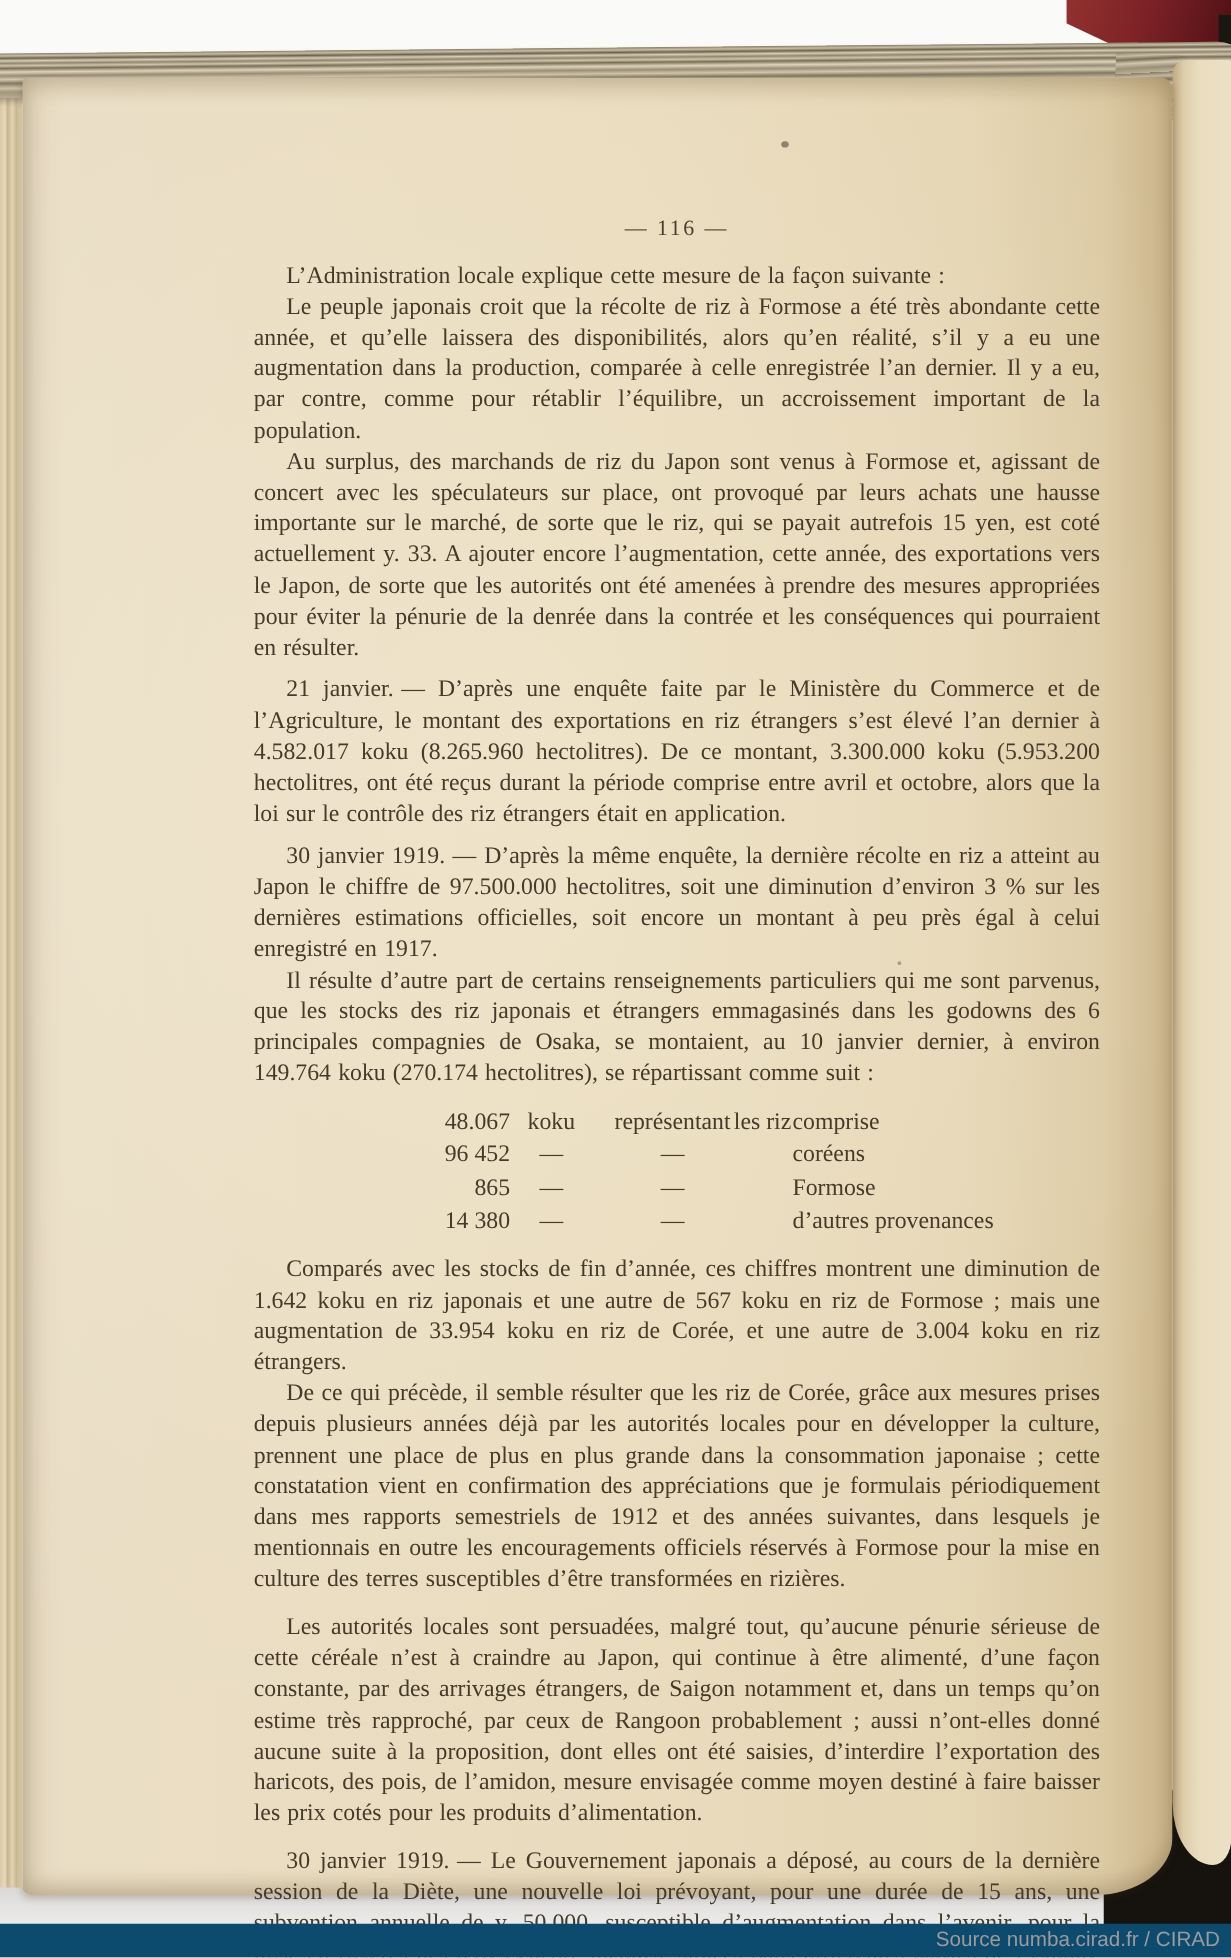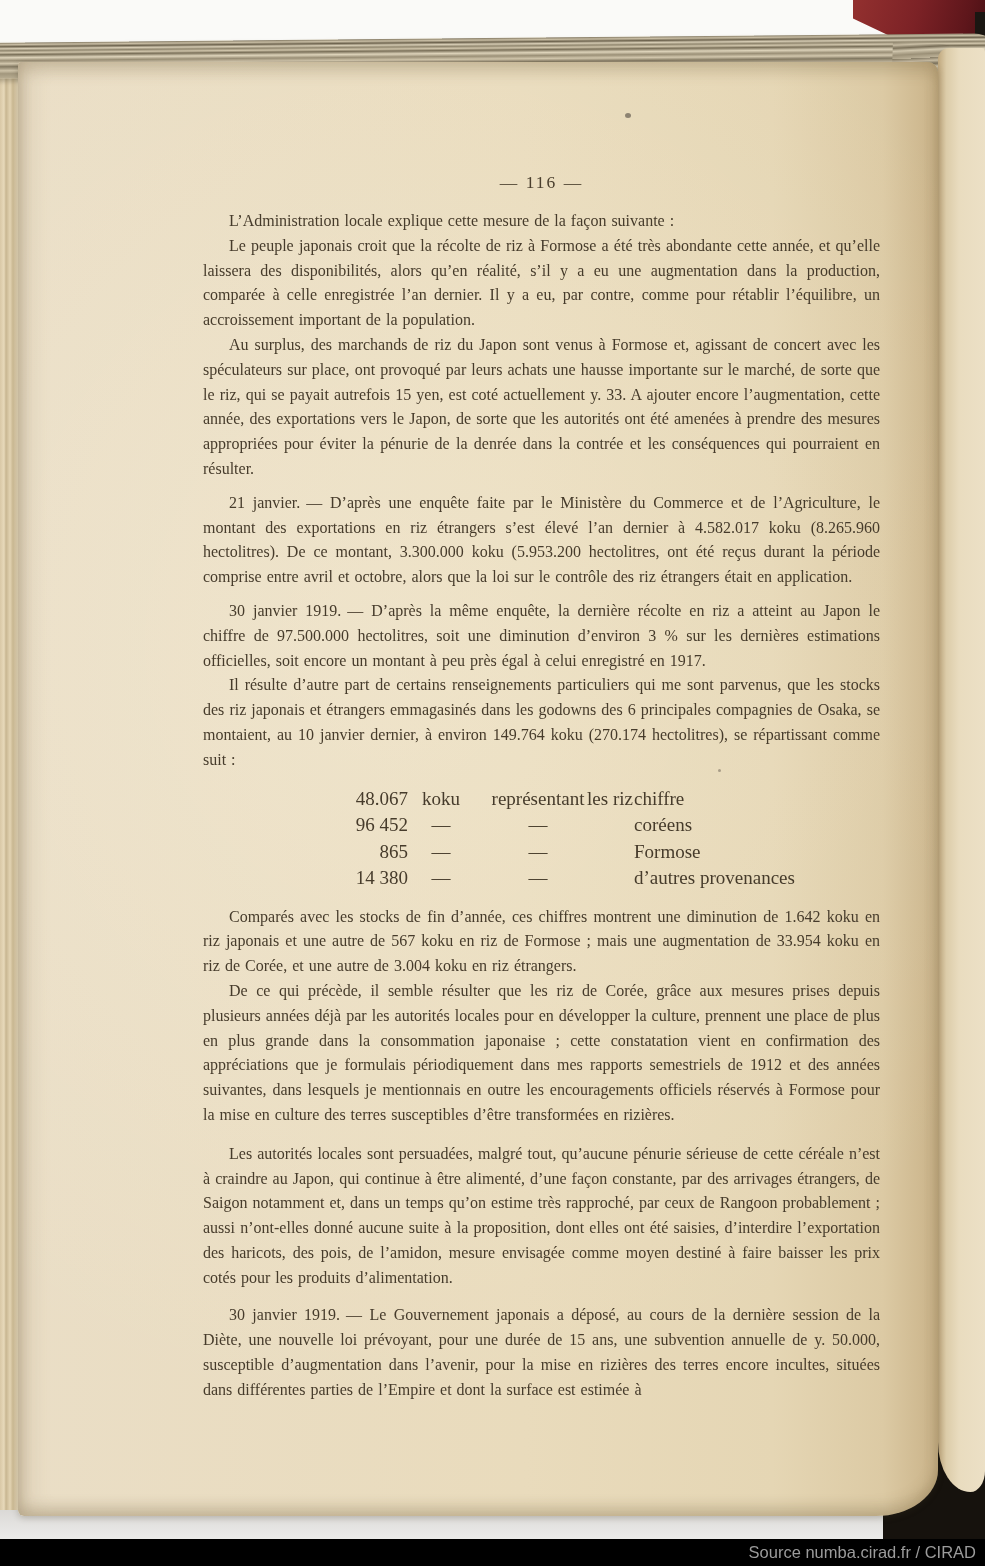--- a/index.html
+++ b/index.html
@@ -76,21 +76,21 @@
     color:#463b2b;
   }
   .content{ position:absolute; inset:0; padding:110px 58px 0 185px; }
 
   .page-number{
     text-align:center; font-size:17.5px; letter-spacing:2px;
     margin-bottom:16px; color:#4a3f2e;
   }
   .para{
     text-align:justify; text-indent:26px;
-    font-size:16px; line-height:24.8px; word-spacing:1px;
+    font-size:19px; line-height:24.8px; word-spacing:1px;
   }
   .lead{ }
   .lead:not(:empty){ margin-right:6px; }
   .gap-sm{ margin-top:9px; }
   .gap-md{ margin-top:13px; }
   .gap-lg{ margin-top:14px; }
 
   .stock-table{ margin:13px 0 13px 20px; font-size:19px; }
   .stock-row{ display:flex; line-height:26.5px; }
   .c-num{ width:185px; text-align:right; }
@@ -99,21 +99,21 @@
   .c-c{ width:48px; text-align:center; }
   .c-label{ flex:1; text-align:left; }
 
   .ink-speck{ position:absolute; border-radius:50%; background:#7d7364; }
   .speck-1{ left:607px; top:51px; width:6px; height:5px; opacity:.85; }
   .speck-2{ left:700px; top:707px; width:3px; height:3px; opacity:.6; }
 
   
   .footer-bar{
     position:absolute; left:0; bottom:0; width:985px; height:27px; z-index:10;
-    background:#000000; display:flex; align-items:center; justify-content:flex-end;
+    background:#0c4a6e; display:flex; align-items:center; justify-content:flex-end;
     padding-right:9px; font-family:"Liberation Sans", sans-serif;
     font-size:16.5px; color:#9b9b9b;
   }
 </style>
 </head>
 <body>
 
 <div class="scene">
 
   <div class="bg-top"></div>
@@ -154,21 +154,21 @@
       <p class="para">
         <span class="lead"></span><span>Il résulte d’autre part de certains renseignements particuliers qui me sont parvenus, que les stocks des riz japonais et étrangers emmagasinés dans les godowns des 6 principales compagnies de Osaka, se montaient, au 10 janvier dernier, à environ 149.764 koku (270.174 hectolitres), se répartissant comme suit :</span>
       </p>
 
       <div class="stock-table">
         <div class="stock-row">
           <span class="c-num">48.067</span>
           <span class="c-a">koku</span>
           <span class="c-b">représentant</span>
           <span class="c-c">les riz</span>
-          <span class="c-label">chiffre</span>
+          <span class="c-label">comprise</span>
         </div>
         <div class="stock-row">
           <span class="c-num">96 452</span>
           <span class="c-a">—</span>
           <span class="c-b">—</span>
           <span class="c-c"></span>
           <span class="c-label">coréens</span>
         </div>
         <div class="stock-row">
           <span class="c-num">865</span>

